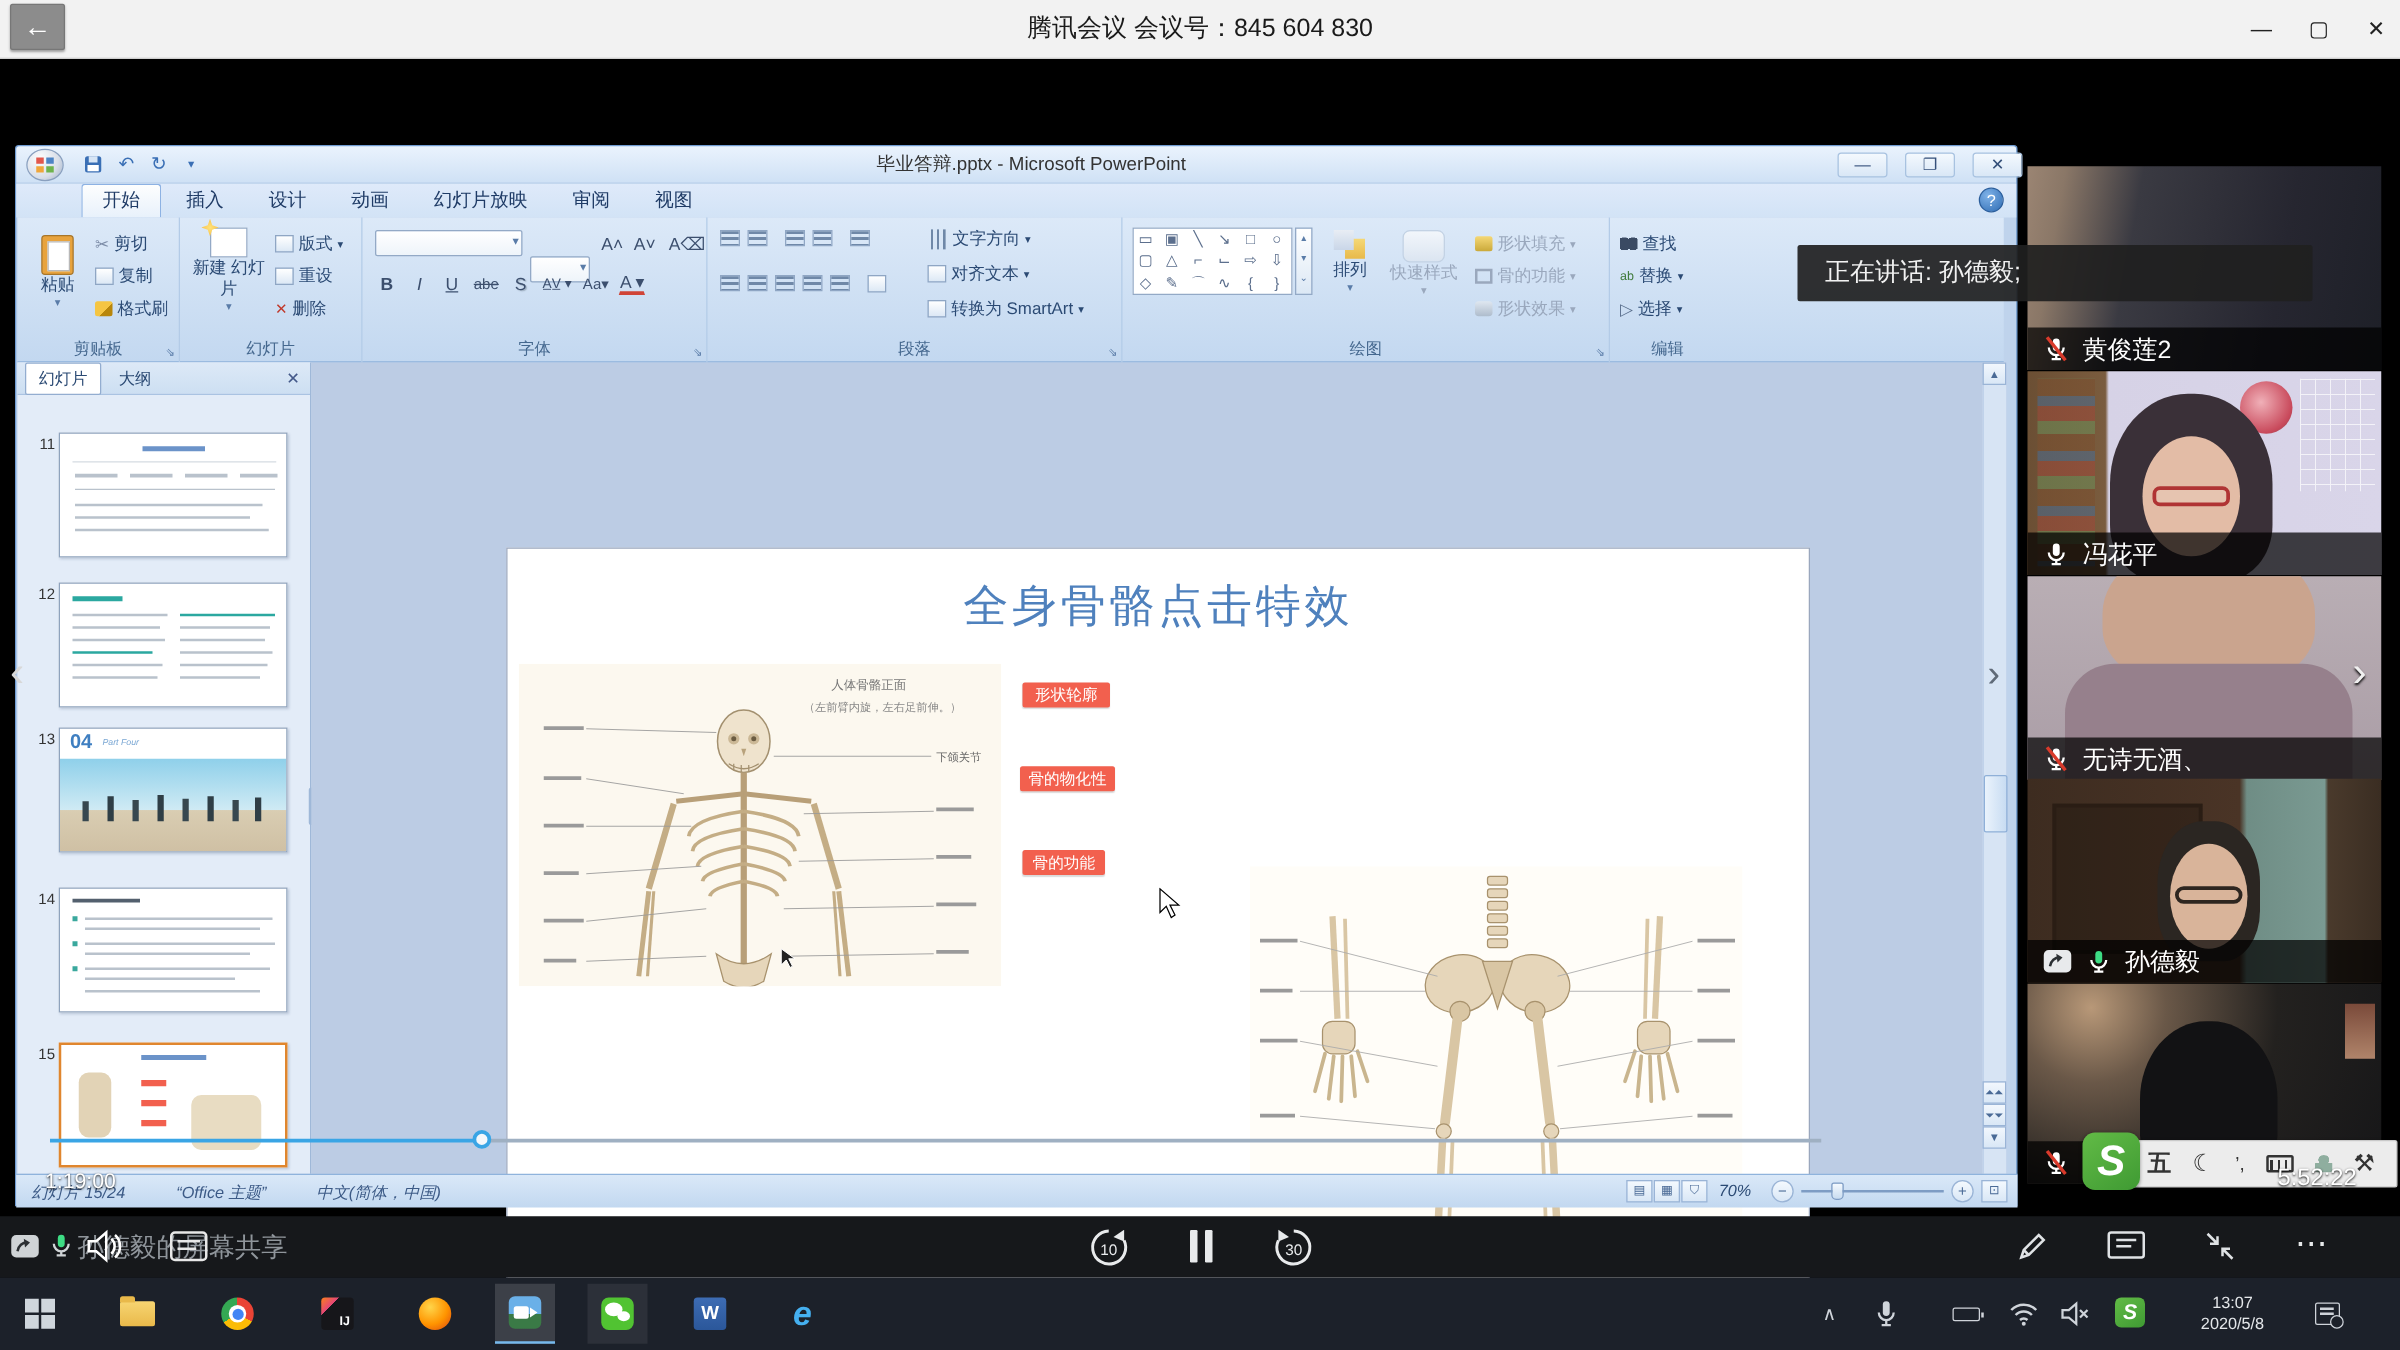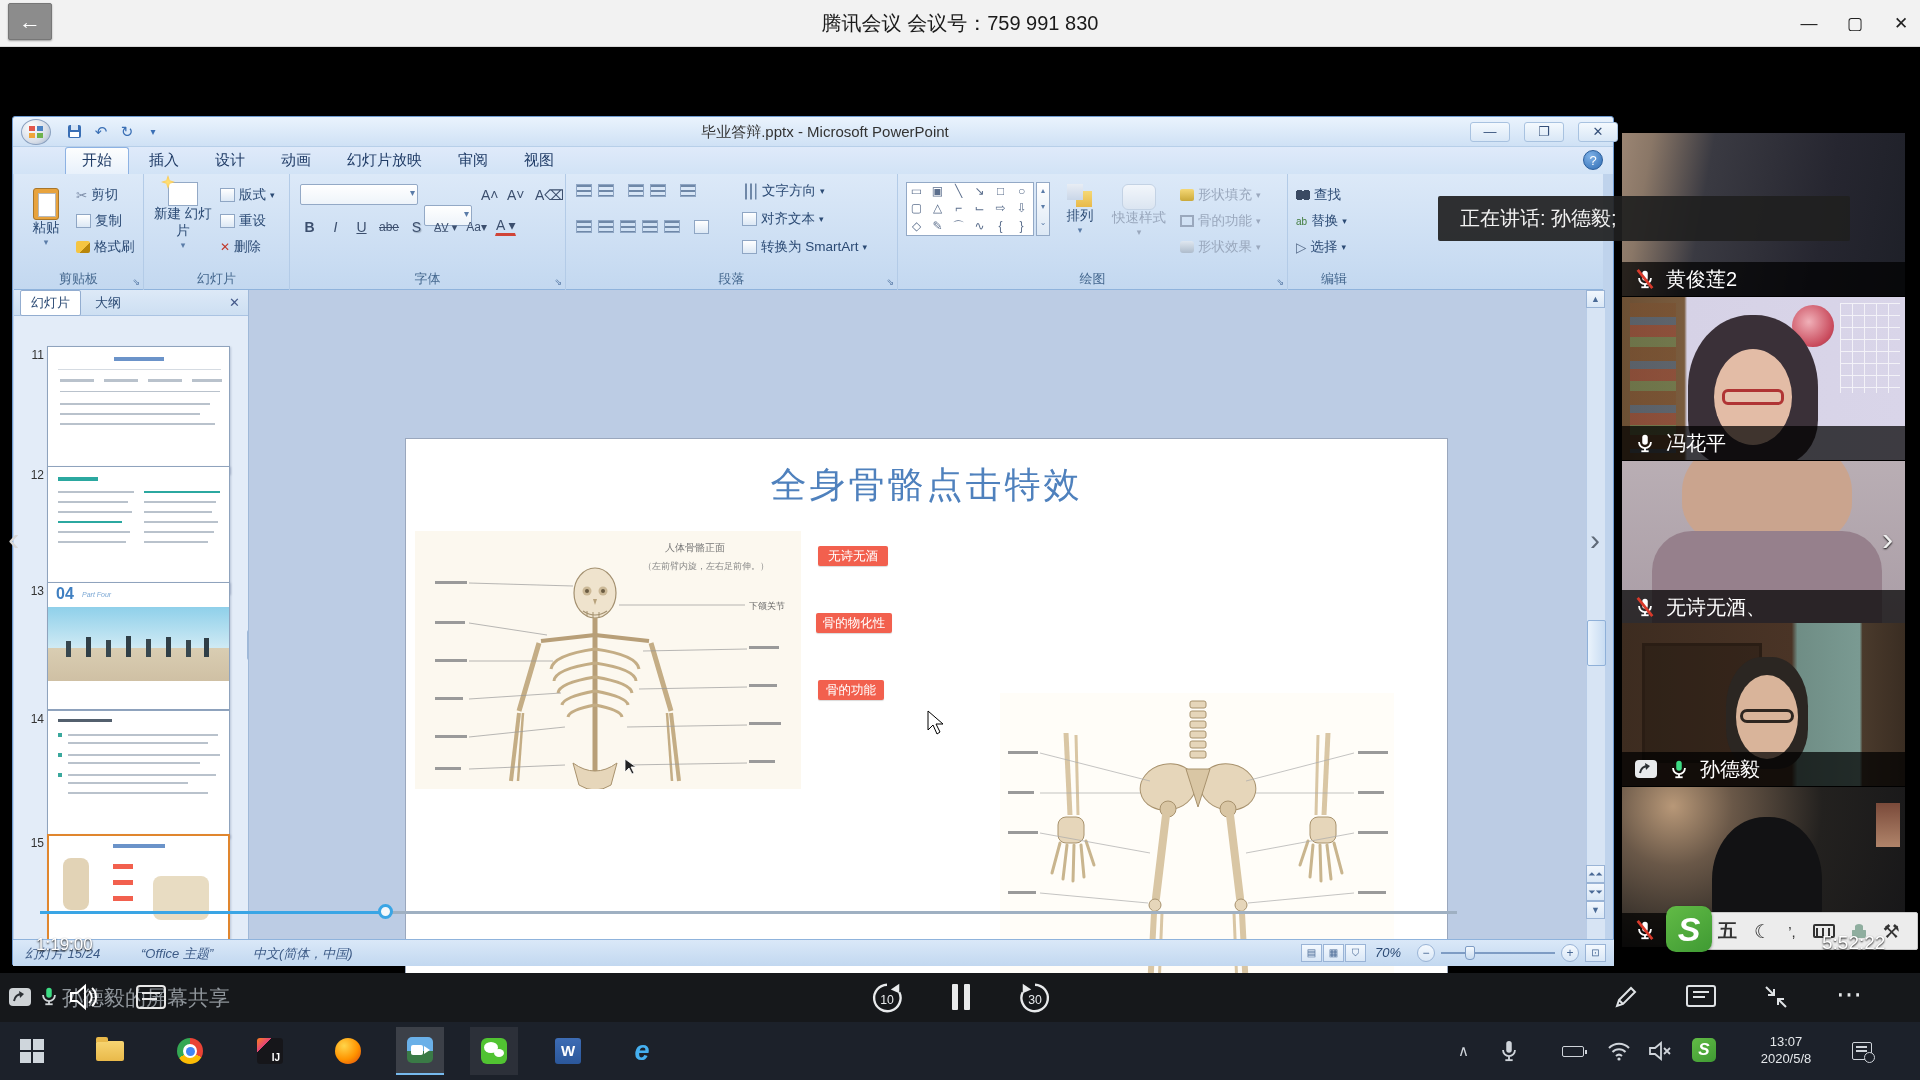--- a/index.html
+++ b/index.html
@@ -54,21 +54,21 @@
   
   .toast{left:1438px;top:196px;width:412px;height:45px;background:rgba(32,32,32,.92);border-radius:2px;color:#f2f2f2;font-size:20px;line-height:45px;padding-left:22px;z-index:40;}
 
   
   .workarea{left:0;top:173px;width:1600px;height:649px;}
   .slidepanel{left:1px;top:0;width:235px;height:649px;background:#e3ecf8;border-right:1px solid #9fb8d8;}
   .ptabs{left:0;top:0;width:100%;height:26px;background:linear-gradient(#dde9f7,#cddff2);border-bottom:1px solid #aac3e2;display:flex;align-items:center;padding-left:6px;gap:4px;font-size:13px;color:#2b4a74;}
   .ptab{padding:3px 10px;}
   .ptab.active{background:#fff;border:1px solid #93add0;border-radius:2px;}
   .pclose{position:absolute;right:8px;top:5px;font-size:13px;color:#44598a;}
-  .thumb{left:33px;width:183px;height:128px;background:#fff;border:1px solid #8fa3bd;box-shadow:1px 1px 2px rgba(60,80,120,.25);overflow:hidden;}
+  .thumb{left:33px;width:183px;height:100px;background:#fff;border:1px solid #8fa3bd;box-shadow:1px 1px 2px rgba(60,80,120,.25);overflow:hidden;}
   .thumb.selected{border:2px solid #e0862e;}
   .tnum{left:12px;width:18px;text-align:right;font-size:12px;color:#333;}
   .bar{position:absolute;background:#b9c2cc;height:3px;}
   .splitter-handle{left:233px;top:340px;width:5px;height:30px;background:#9fb8d8;border-radius:2px;}
 
   
   .sbarbox{width:19px;height:18px;background:linear-gradient(#f2f7fd,#d9e7f6);border:1px solid #9ab4d6;color:#4a6a96;font-size:9px;text-align:center;line-height:17px;}
   .sbar-track{left:1573px;top:0px;width:19px;height:649px;background:#d7e4f4;border-left:1px solid #b9cce6;}
   .sbar-thumb{left:0;width:19px;height:46px;background:linear-gradient(90deg,#eaf3fc,#c8dcf2);border:1px solid #8fb0d8;border-radius:2px;}
 
@@ -143,21 +143,21 @@
 
   svg text{font-family:"Liberation Sans",sans-serif;}
 </style>
 </head>
 <body>
 
 <div class="stage">
 
   <div class="ab topbar">
     <div class="ab back-btn"><span>←</span></div>
-    <div class="ab topbar-title">腾讯会议 会议号：759 991 830</div>
+    <div class="ab topbar-title">腾讯会议 会议号：845 604 830</div>
     <div class="ab winctl" style="left:1794px;">—</div>
     <div class="ab winctl" style="left:1840px;">▢</div>
     <div class="ab winctl" style="left:1886px;">✕</div>
   </div>
 
   <div class="ab ppt">
     <div class="ab ppt-titlebar">
       <div class="ab office-btn">
           <div class="ab office-grid"></div>
         </div>
@@ -508,21 +508,21 @@
               <rect x="334" y="115" width="30" height="3"></rect>
                 <rect x="334" y="153" width="28" height="3"></rect>
               <rect x="334" y="191" width="32" height="3"></rect>
                 <rect x="334" y="229" width="26" height="3"></rect>
             </g>
           </svg>
         </div>
 
         <div class="ab slide-title">全身骨骼点击特效</div>
 
-        <div class="ab redbtn" style="left:412px;top:107px;width:70px;">无诗无酒</div>
+        <div class="ab redbtn" style="left:412px;top:107px;width:70px;">形状轮廓</div>
         <div class="ab redbtn" style="left:410px;top:174px;width:76px;">骨的物化性</div>
         <div class="ab redbtn" style="left:412px;top:241px;width:66px;">骨的功能</div>
 
         <div class="ab" style="left:594px;top:254px;width:394px;height:337px;">
           <svg width="394" height="337" viewBox="0 0 394 337">
             <rect width="394" height="337" fill="#fffdf8"></rect>
 
             <g fill="#e6d6ba" stroke="#a8926d" stroke-width="1">
               <rect x="190" y="8" width="16" height="7" rx="2"></rect>
                 <rect x="190" y="18" width="16" height="7" rx="2"></rect>

